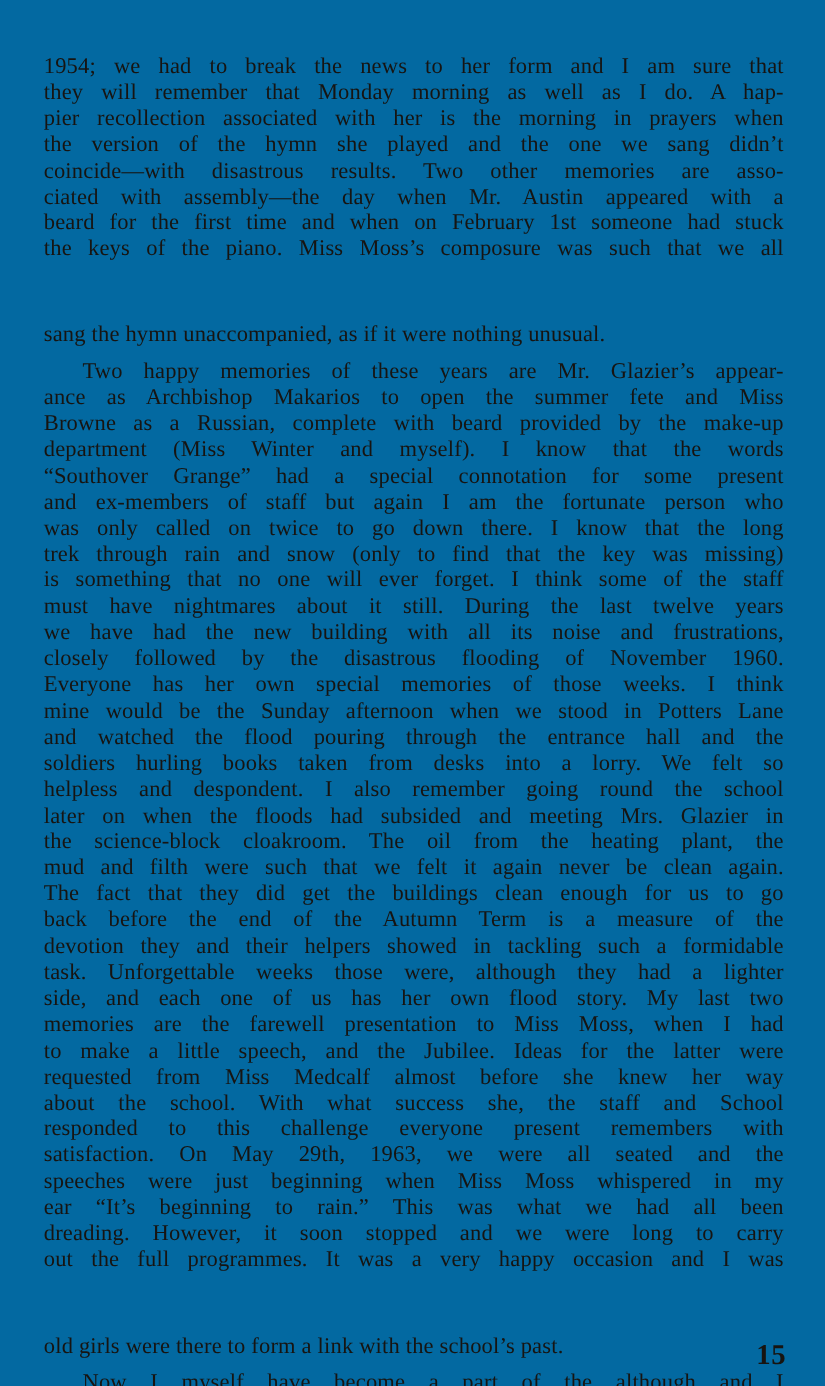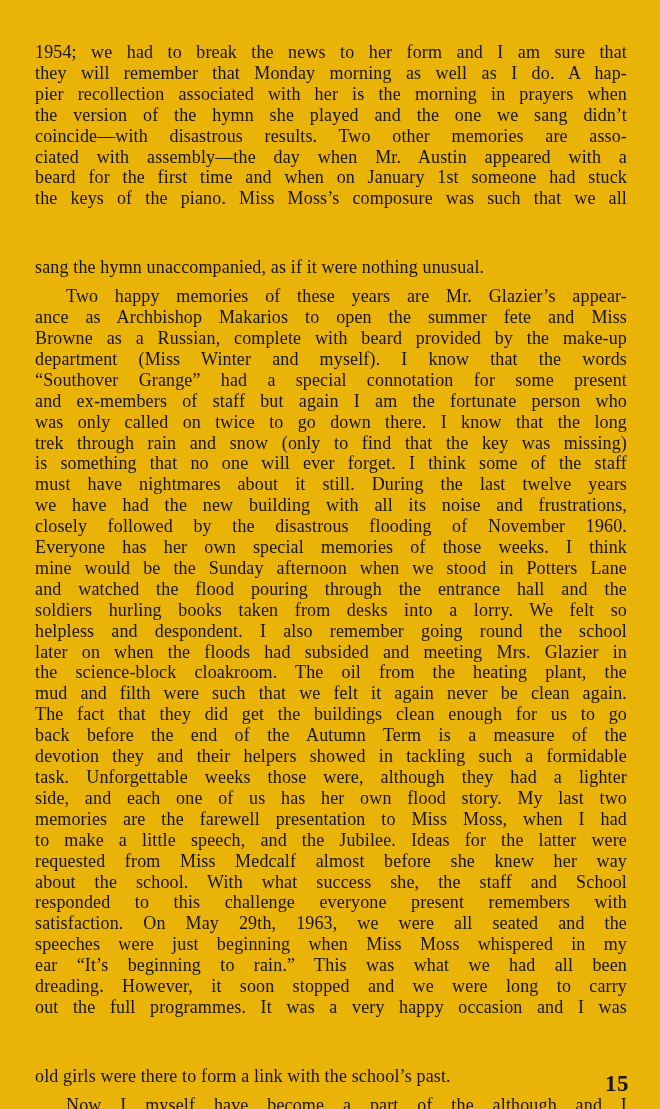--- a/index.html
+++ b/index.html
@@ -4,21 +4,21 @@
 <style>
   html, body {
     margin: 0;
     padding: 0;
     background: #e9e7e2;
   }
   .page {
     position: relative;
     width: 660px;
     height: 1109px;
-    background: #eab308;
+    background: #0369a1;
     overflow: hidden;
     font-family: "Liberation Serif", "DejaVu Serif", serif;
     color: #171411;
   }
   .text-block {
     position: absolute;
     left: 35px;
     top: 42px;
     width: 592px;
     font-size: 18px;
@@ -47,21 +47,21 @@
 
 <div class="page">
   <div class="text-block">
       <div class="paragraph">
         <div class="line">1954; we had to break the news to her form and I am sure that</div>
         <div class="line">they will remember that Monday morning as well as I do. A hap-</div>
         <div class="line">pier recollection associated with her is the morning in prayers when</div>
         <div class="line">the version of the hymn she played and the one we sang didn’t</div>
         <div class="line">coincide—with disastrous results. Two other memories are asso-</div>
         <div class="line">ciated with assembly—the day when Mr. Austin appeared with a</div>
-        <div class="line">beard for the first time and when on January 1st someone had stuck</div>
+        <div class="line">beard for the first time and when on February 1st someone had stuck</div>
         <div class="line">the keys of the piano. Miss Moss’s composure was such that we all</div>
         <div class="line last">sang the hymn unaccompanied, as if it were nothing unusual.</div>
       </div>
       <div class="paragraph">
         <div class="line indent">Two happy memories of these years are Mr. Glazier’s appear-</div>
         <div class="line">ance as Archbishop Makarios to open the summer fete and Miss</div>
         <div class="line">Browne as a Russian, complete with beard provided by the make-up</div>
         <div class="line">department (Miss Winter and myself). I know that the words</div>
         <div class="line">“Southover Grange” had a special connotation for some present</div>
         <div class="line">and ex-members of staff but again I am the fortunate person who</div>

